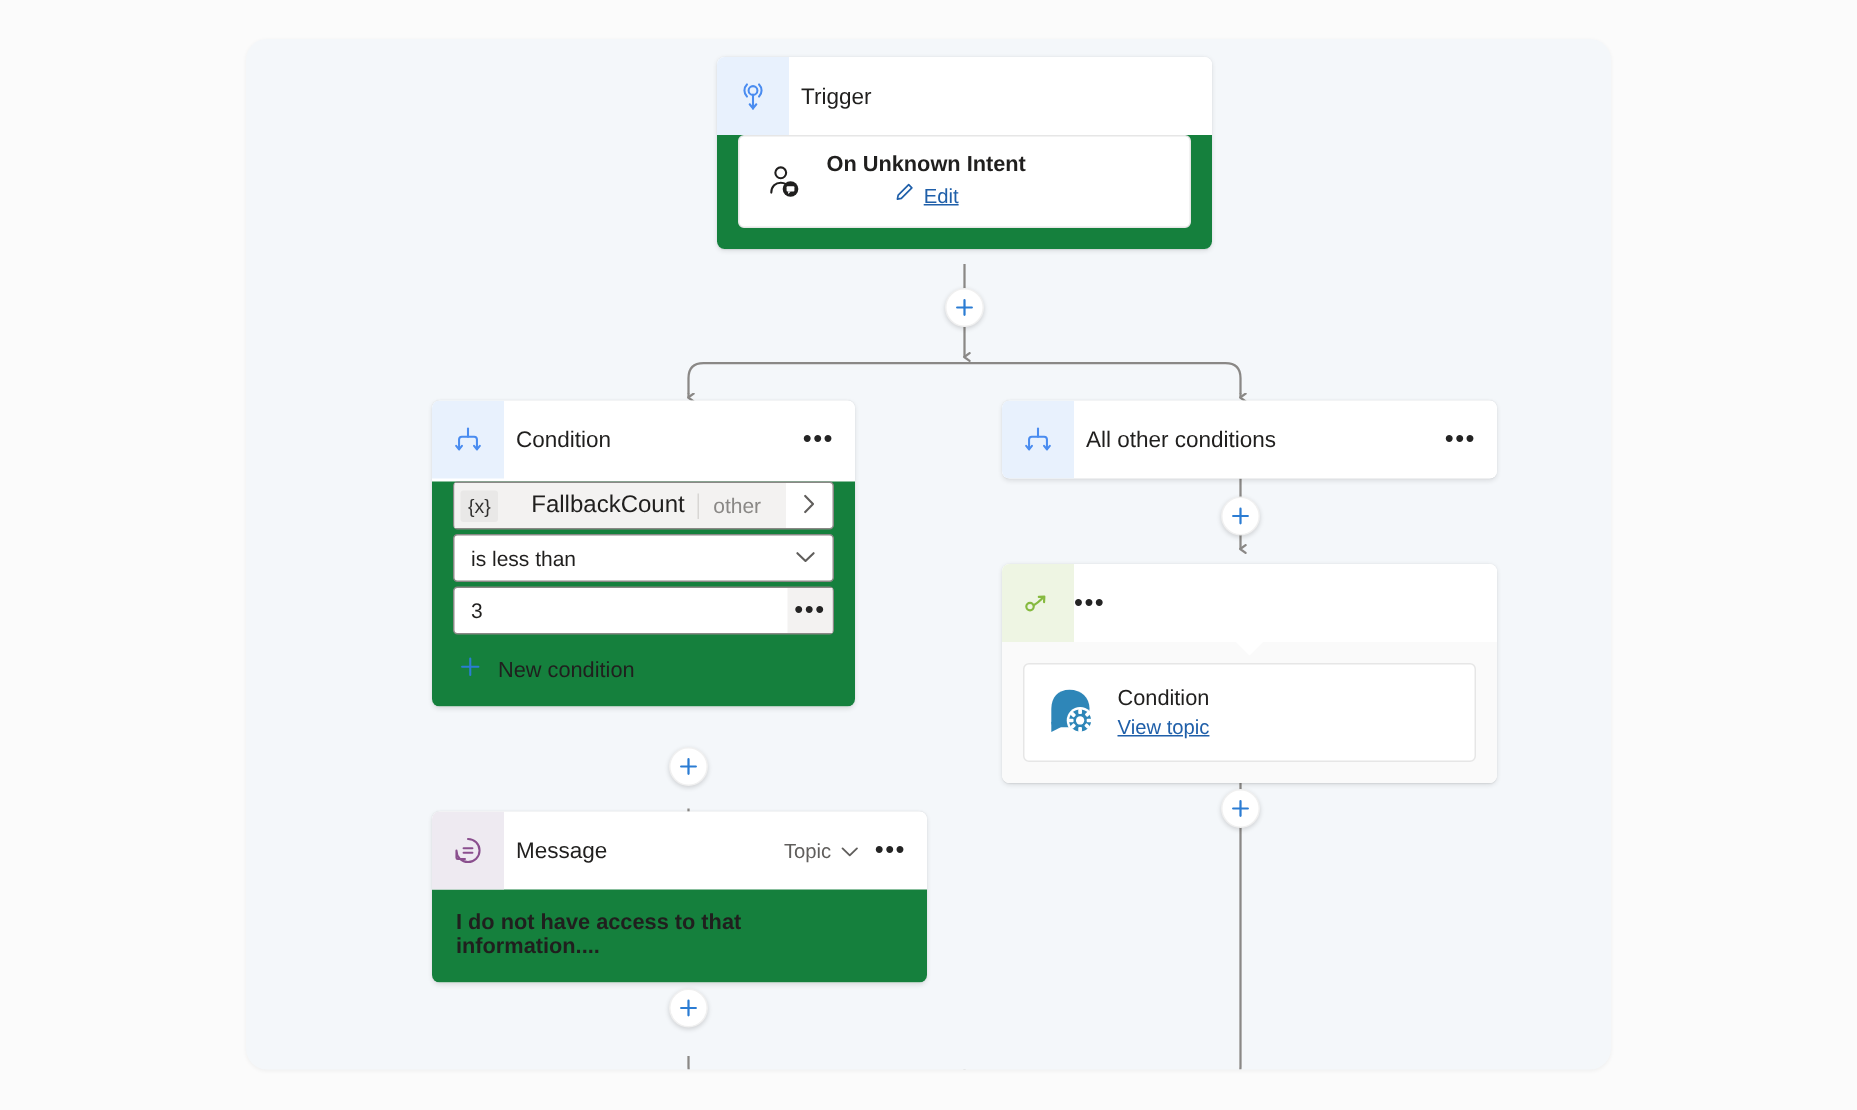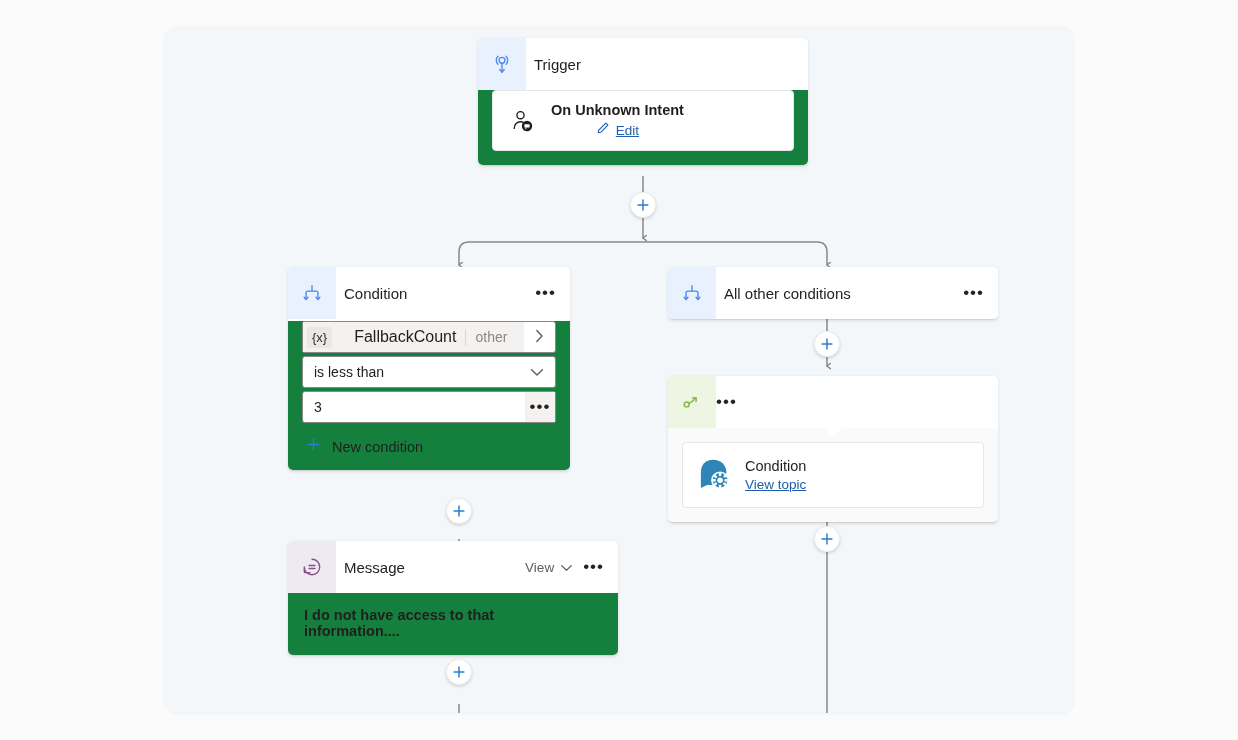--- a/index.html
+++ b/index.html
@@ -338,21 +338,21 @@
       <div class="node-head">
         <div class="node-icon accent-purple">
           <svg width="22" height="22" viewBox="0 0 24 24" fill="none" stroke="#8a4f8e" stroke-width="1.5" stroke-linecap="round" stroke-linejoin="round">
             <path d="M12,3.6 a8.4,8.4 0 1 1 -8.4,8.4 l0,5.2 a1,1 0 0 0 1,1 l5.2,0"></path>
             <path d="M8.8,10.4 L15.2,10.4 M8.8,13.6 L15.2,13.6"></path>
           </svg>
         </div>
         <div class="node-title">Message</div>
         <div class="head-right">
           <span class="type-sel">
-            <span>View</span>
+            <span>Topic</span>
             <span>
               <svg width="13" height="8" viewBox="0 0 14 9" fill="none" stroke="#605e5c" stroke-width="1.4" stroke-linecap="round" stroke-linejoin="round">
                   <path d="M1.6,1.8 L7,7 L12.4,1.8"></path>
                 </svg>
             </span>
           </span>
           <span class="ellipsis">•••</span>
         </div>
       </div>
       <div class="node-body">

